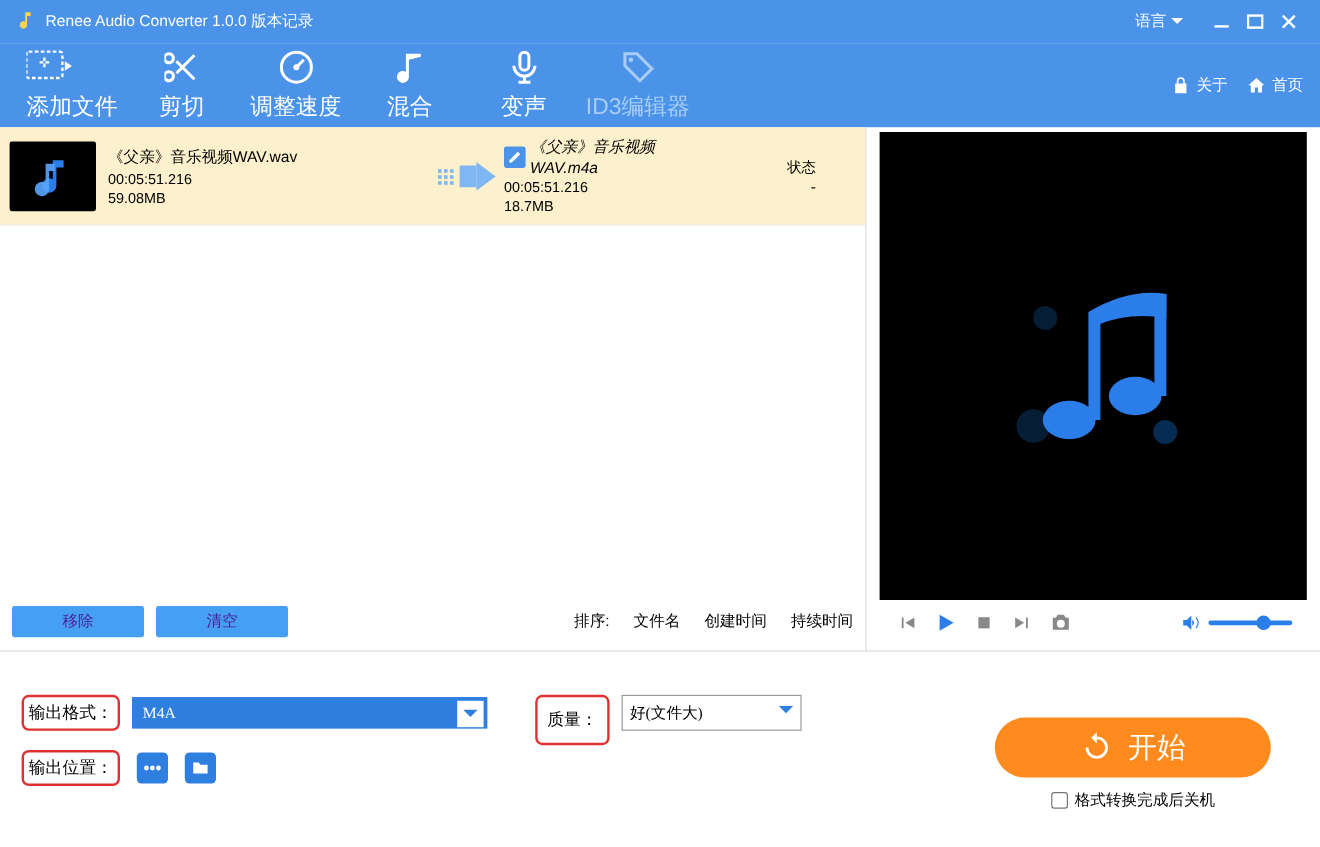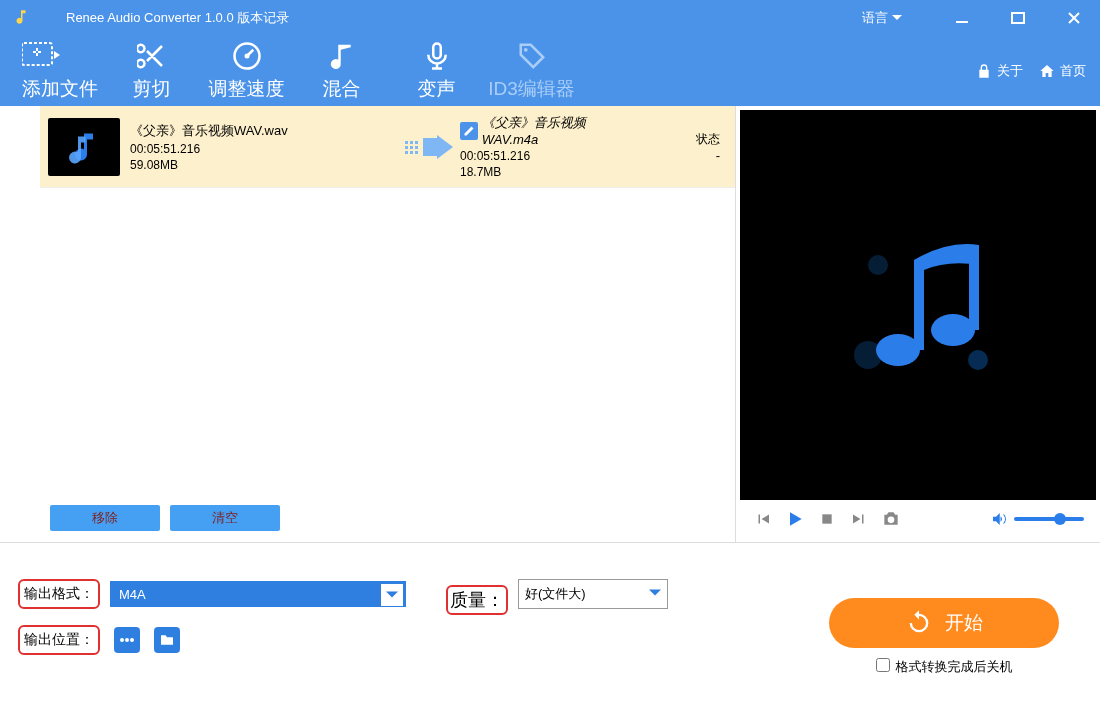--- a/index.html
+++ b/index.html
@@ -1,79 +1,79 @@
 <!DOCTYPE html>
 <html><head>
 <meta charset="utf-8">
 <style>
 * { margin: 0; padding: 0; box-sizing: border-box; }
 body { font-family: "Microsoft YaHei", Arial, sans-serif; font-size: 13px; background: #fff; width: 1100px; height: 706px; overflow: hidden; }
 
-.titlebar { height: 36px; background: #4a93e9; color: #fff; display: flex; align-items: center; padding: 0 12px; gap: 28px; }
+.titlebar { height: 36px; background: #4a93e9; color: #fff; display: flex; align-items: center; padding: 0 12px; }
 .titlebar .logo { margin-right: 8px; }
 .titlebar .title { font-size: 13px; flex: 1; }
 .titlebar .lang { display: flex; align-items: center; gap: 4px; margin-right: 18px; cursor: pointer; }
 .wc-btn { width: 28px; height: 28px; display: inline-flex; align-items: center; justify-content: center; cursor: pointer; }
 
 .toolbar { height: 70px; background: #4a93e9; color: #fff; display: flex; align-items: center; padding: 0 14px; }
 .tb-item { width: 95px; display: flex; flex-direction: column; align-items: center; gap: 4px; font-size: 19px; cursor: pointer; }
 .tb-item.first { width: 90px; align-items: flex-start; padding-left: 8px;}
 .tb-item .ic { height: 32px; display: flex; align-items: center; justify-content: center; }
 .tb-item.dis { color: #a9cdf6; }
 .tb-spacer { flex: 1; }
 .tb-link { display: flex; align-items: center; gap: 5px; margin-left: 16px; cursor: pointer; }
 
-.workarea { display: flex; height: 436px; padding-left: 40px; }
+.workarea { display: flex; height: 436px; }
 .listpane { width: 722px; display: flex; flex-direction: column; border-right: 1px solid #ddd; }
 .filelist { flex: 1; overflow: auto; }
 .row { display: flex; align-items: center; background: #fdf0cc; height: 82px; padding: 6px 8px; border-bottom: 1px solid #eee; }
 .thumb { width: 72px; height: 58px; background: #000; display: flex; align-items: center; justify-content: center; border-radius: 2px; }
 .thumb svg { width: 36px; height: 36px; }
 .col { display: flex; flex-direction: column; gap: 2px; font-size: 12px; }
 .col .name { font-size: 13px; }
 .col.in { margin-left: 10px; width: 270px; }
 .arrow { width: 60px; display:flex; justify-content:center; }
 .editic { width: 18px; height: 18px; background:#4a93e9; border-radius:2px; display:inline-flex; align-items:center; justify-content:center; margin-right:4px; vertical-align:middle;}
 .col.out { width: 180px; }
 .col.out .name { display:flex; align-items:center;font-style:italic;}
 .statecol { width: 80px; text-align: right; }
 .statecol .hd { font-size: 12px; }
 
 .listctrl { height: 48px; display: flex; align-items: center; padding: 0 10px; gap: 10px; }
-.btn-blue { background:#45a0f3; color:#7f1d1d; border:none; height:26px; width:110px; border-radius:2px; cursor:pointer; font-size:13px;}
+.btn-blue { background:#45a0f3; color:#4c1d95; border:none; height:26px; width:110px; border-radius:2px; cursor:pointer; font-size:13px;}
 .sortgrp { margin-left:auto; display:flex; align-items:center; gap:20px; font-size:13px; }
 .sortlink { cursor:pointer; }
 
 .preview { width: 378px; display:flex; flex-direction:column; padding:4px; }
 .video { flex:1; background:#000; display:flex; align-items:center; justify-content:center; width: 356px; margin: 0 auto;}
 .pctrl { height:38px; display:flex; align-items:center; gap:10px; padding:0 12px; width: 356px; margin: 0 auto;}
 .pbtn { width:22px; height:22px; display:inline-flex; align-items:center; justify-content:center; cursor:pointer; color:#888;}
 .pbtn.play { color:#2b7de9; }
 .vol { display:flex; align-items:center; margin-left:auto; gap:6px;}
 .volbar { width:70px; height:4px; background:#2b7de9; position:relative; border-radius:2px;}
 .volknob { position:absolute; top:-4px; width:12px; height:12px; background:#2b7de9; border-radius:50%; }
 
 .bottom { height: 164px; border-top:1px solid #ddd; padding: 35px 18px 10px; display:flex; }
 .bleft { width: 800px; }
-.formrow { display:flex; align-items:center; height:32px; margin-bottom:14px; gap:10px;}
+.formrow { display:flex; align-items:center; height:32px; margin-bottom:14px; gap:10px;font-family:Liberation Serif, serif;}
 .flabel { width: 82px; border:2px solid #e03030; border-radius:6px; height:30px; display:flex; align-items:center; justify-content:center; font-size:14px;}
 .fselect { width: 296px; height:26px; border:1px solid #2f7fe0; background:#2f7fe0; color:#fff; display:flex; align-items:center; padding:0 8px; position:relative; cursor:pointer;}
 .fselect .car { position:absolute; right:2px; top:2px; width:22px; height:22px; background:#fff; display:flex; align-items:center; justify-content:center;}
-.qlabel { width: 62px; border:2px solid #e03030; border-radius:6px; height:30px; display:flex; align-items:center; justify-content:center; font-size:18px; margin-left:30px;margin-top:12px;}
+.qlabel { width: 62px; border:2px solid #e03030; border-radius:6px; height:42px; display:flex; align-items:center; justify-content:center; font-size:14px; margin-left:30px;margin-top:12px;}
 .qselect { width: 150px; height:26px; border:1px solid #999; display:flex; align-items:center; padding:14px 6px; position:relative; cursor:pointer; background:#fff;}
 .qselect .car { color:#2f7fe0; position:absolute; right:6px;}
 .finput { width: 510px; height:26px; border:1px solid #999; padding:0 6px; display:flex; align-items:center; background:#fff;}
 .ibtn { width:26px; height:26px; border-radius:4px; display:inline-flex; align-items:center; justify-content:center; cursor:pointer; color:#fff; margin-left:4px;}
 .ibtn.more{ background:#2f7fe0;}
 .ibtn.fold{ background:#2f7fe0;}
 
 .bright { width: 280px; display:flex; flex-direction:column; align-items:center; justify-content:center;}
-.startbtn { width: 230px; height:50px; border-radius:25px; background:#ff8a1e; color:#fff; display:flex; align-items:center; justify-content:center; gap:12px; font-size:19px; cursor:pointer; }
+.startbtn { width: 230px; height:50px; border-radius:25px; background:#ff8a1e; color:#fff; display:flex; align-items:center; justify-content:center; gap:12px; font-size:24px; cursor:pointer; }
 .startbtn svg { width:28px; height:28px; }
-.chk { display:flex; gap:6px; margin-top:10px; font-size:13px; }
+.chk { display:flex; align-items:center; gap:6px; margin-top:10px; font-size:13px; }
 .chk input { width:14px; height:14px;}
 </style>
 </head>
 <body>
 
 <div class="titlebar">
   <span class="logo">
     <svg width="18" height="18" viewBox="0 0 24 24">
         <path fill="#ffd54a" d="M12 3v10.55A4 4 0 1 0 14 17V7h4V3h-6z"></path>
       </svg>
@@ -218,20 +218,26 @@
         </div>
         <div class="statecol">
           <div class="hd">状态</div>
           <div>-</div>
         </div>
       </div>
     </div>
     <div class="listctrl">
       <button class="btn-blue">移除</button>
       <button class="btn-blue">清空</button>
+      <div class="sortgrp">
+        <span>排序:</span>
+        <span class="sortlink">文件名</span>
+        <span class="sortlink">创建时间</span>
+        <span class="sortlink">持续时间</span>
+      </div>
     </div>
   </div>
 
   <div class="preview">
     <div class="video">
       <svg width="200" height="200" viewBox="0 0 200 200">
         <circle cx="60" cy="60" r="10" fill="#0a3a6a" opacity=".5"></circle>
         <circle cx="150" cy="50" r="6" fill="#0a3a6a" opacity=".5"></circle>
         <circle cx="50" cy="150" r="14" fill="#0a3a6a" opacity=".5"></circle>
         <circle cx="160" cy="155" r="10" fill="#0a4a8a" opacity=".6"></circle>

